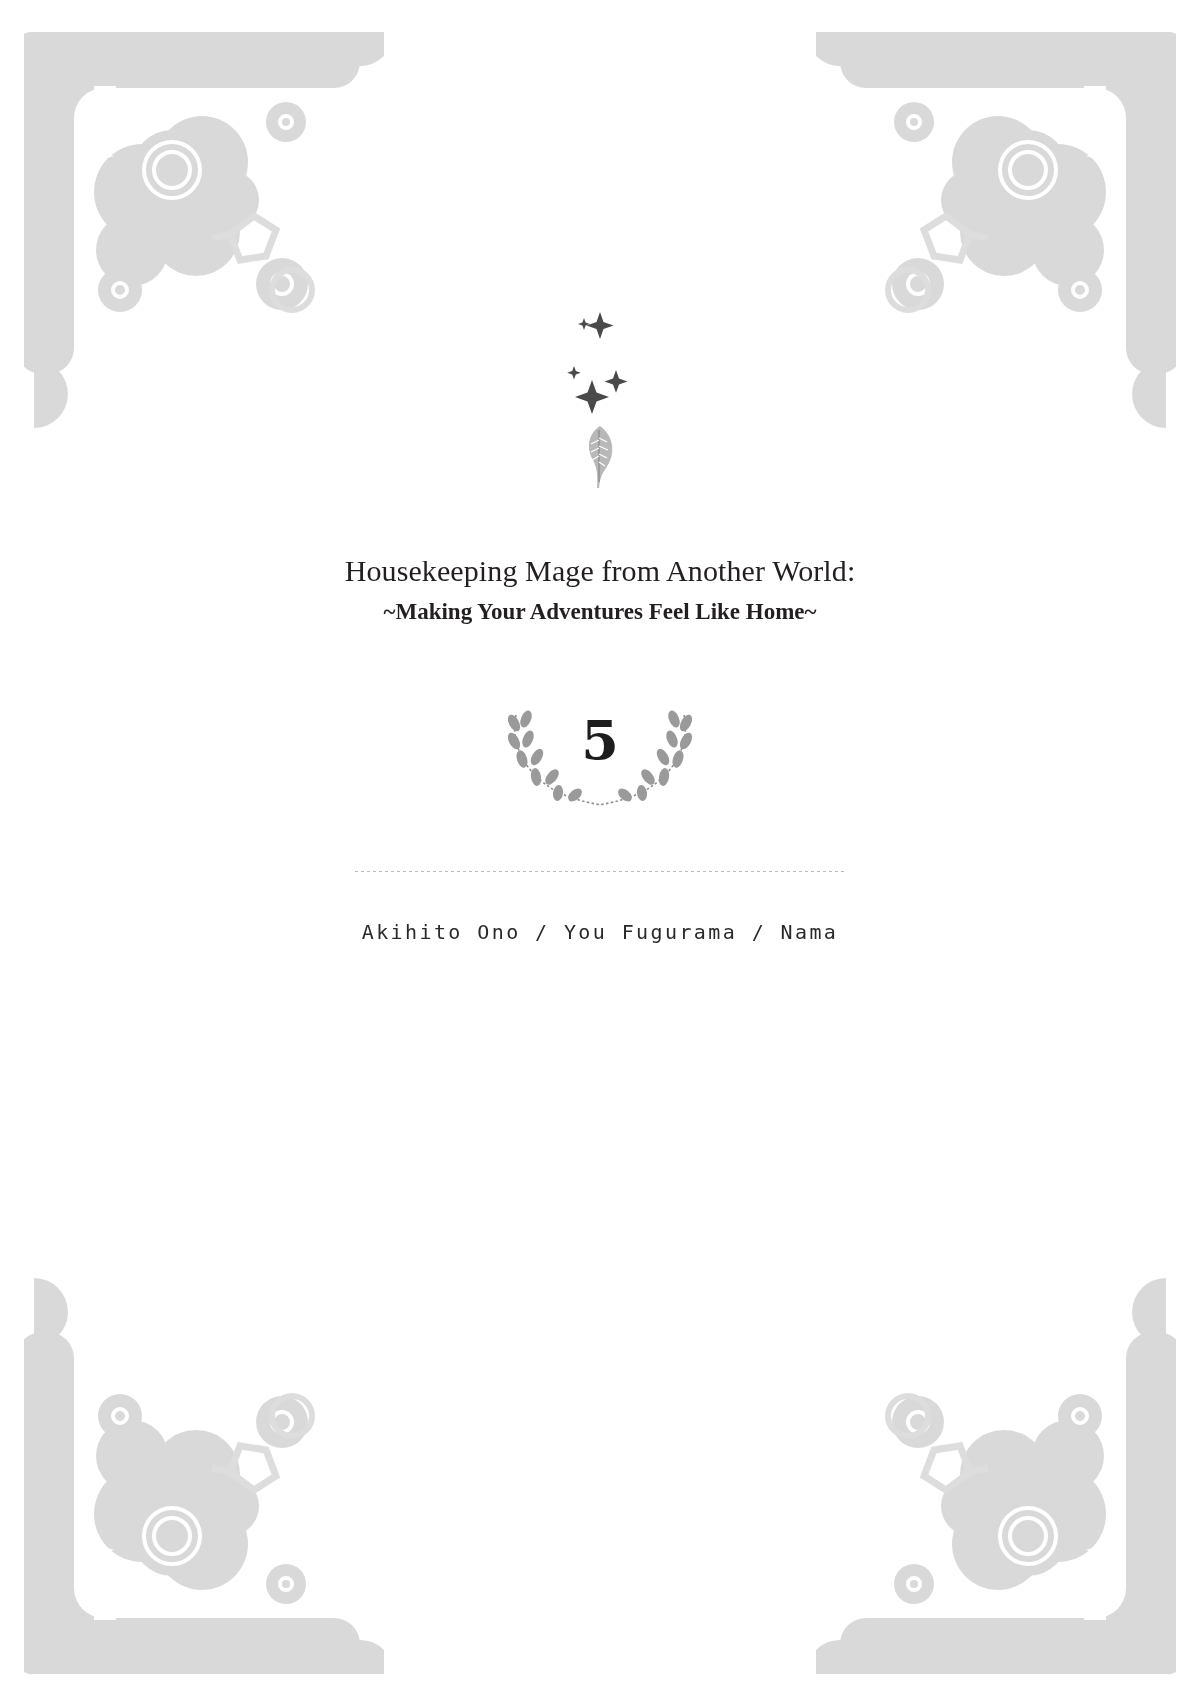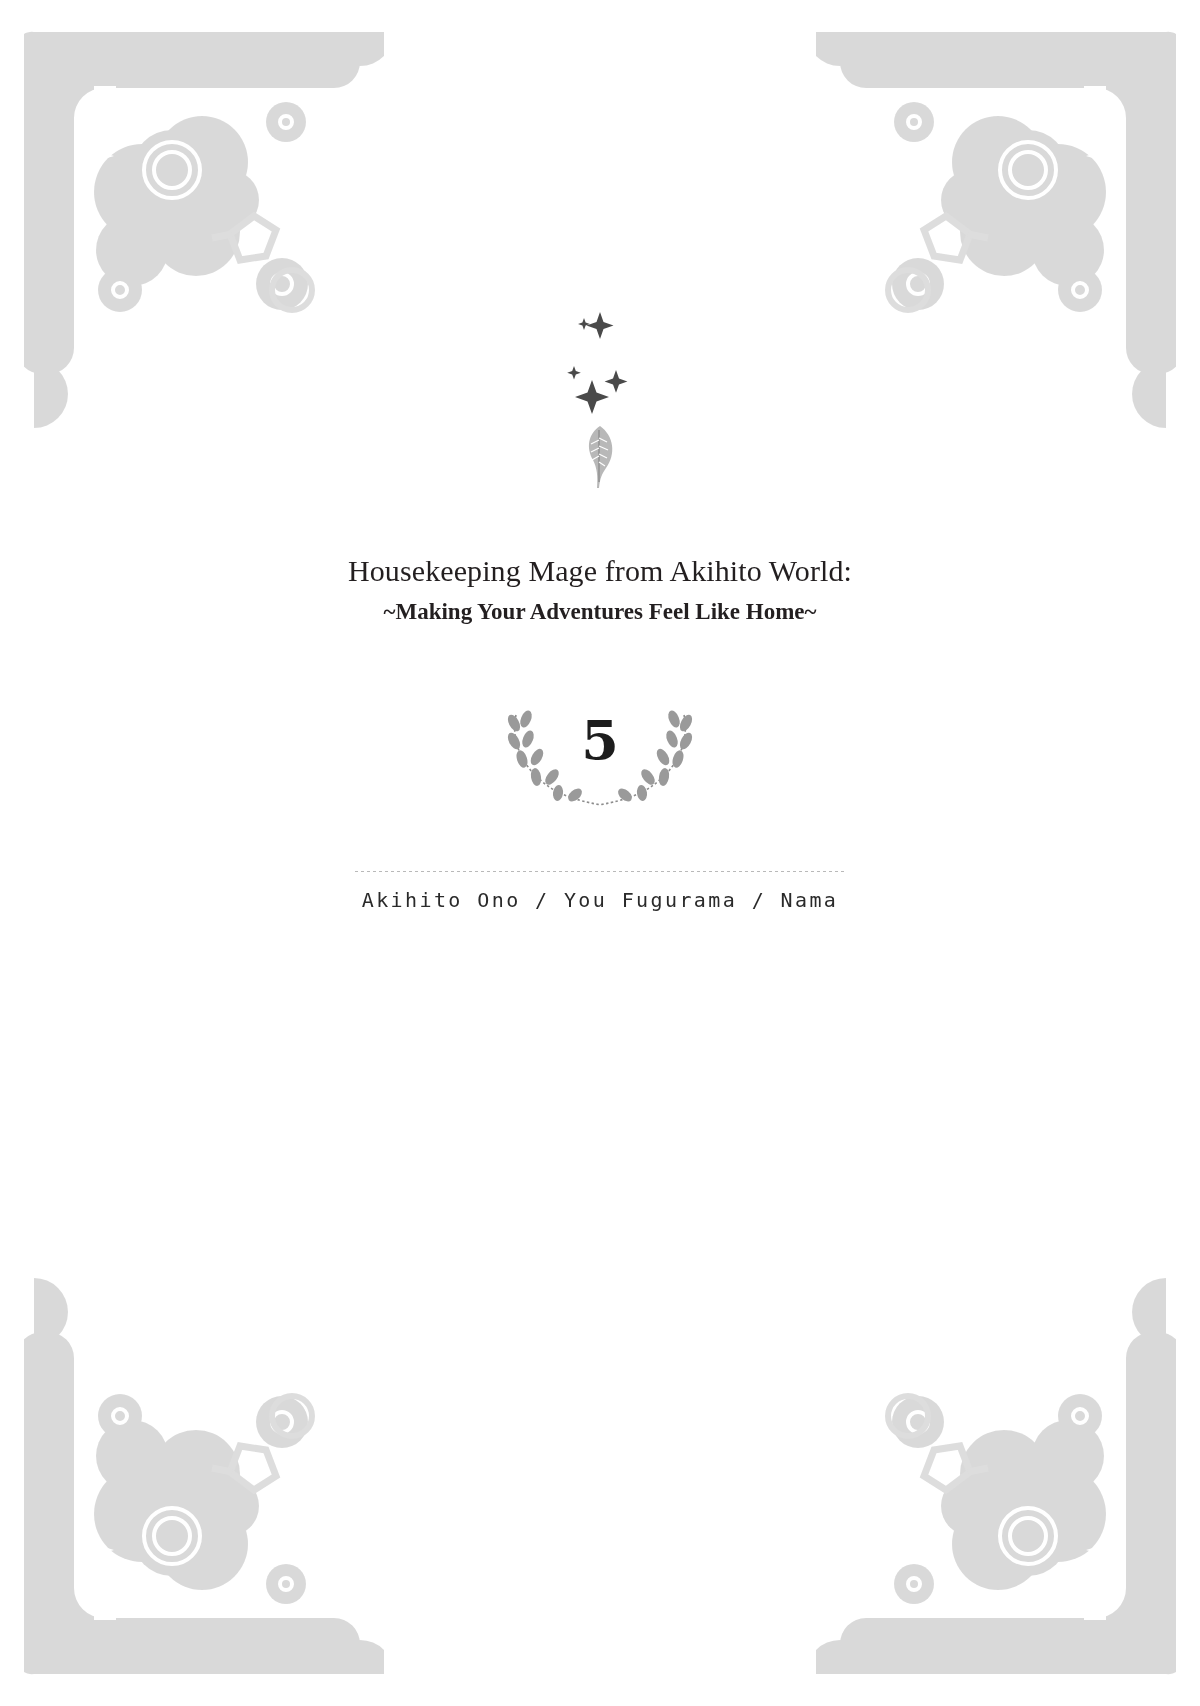--- a/index.html
+++ b/index.html
@@ -104,21 +104,21 @@
   }
 
   .divider {
     margin: 44px auto 0;
     width: 490px;
     height: 1px;
     background: repeating-linear-gradient(to right, #b9b9b9 0 3px, transparent 3px 6px);
   }
 
   .credits {
-    margin-top: 16px;
+    margin-top: 48px;
     font-family: "DejaVu Sans Mono", monospace;
     font-size: 20px;
     letter-spacing: 2.4px;
     color: #2a2a2a;
   }
 </style>
 </head>
 <body>
 
 <div class="page">
@@ -304,21 +304,21 @@
             <path d="M29 32 l8 4"></path>
           <path d="M29 40 l6 4"></path>
             <path d="M29 18 l-8 4"></path>
             <path d="M29 26 l-8 4"></path>
           <path d="M29 34 l-7 4"></path>
         </g>
       </svg>
     </div>
 
     <div class="title-block">
-      <div class="book-title">Housekeeping Mage from Akihito World:</div>
+      <div class="book-title">Housekeeping Mage from Another World:</div>
       <div class="book-subtitle">~Making Your Adventures Feel Like Home~</div>
     </div>
 
     <div class="volume-block">
       <div class="volume-wreath">
         <svg viewBox="0 0 240 120" xmlns="http://www.w3.org/2000/svg">
           <g stroke="#8d8d8d" stroke-width="1.6" fill="none" stroke-dasharray="2.4 2.4">
             <path d="M36 18 C30 46 44 76 76 94 C96 105 124 108 120 108"></path>
             <path d="M204 18 C210 46 196 76 164 94 C144 105 116 108 120 108"></path>
           </g>

